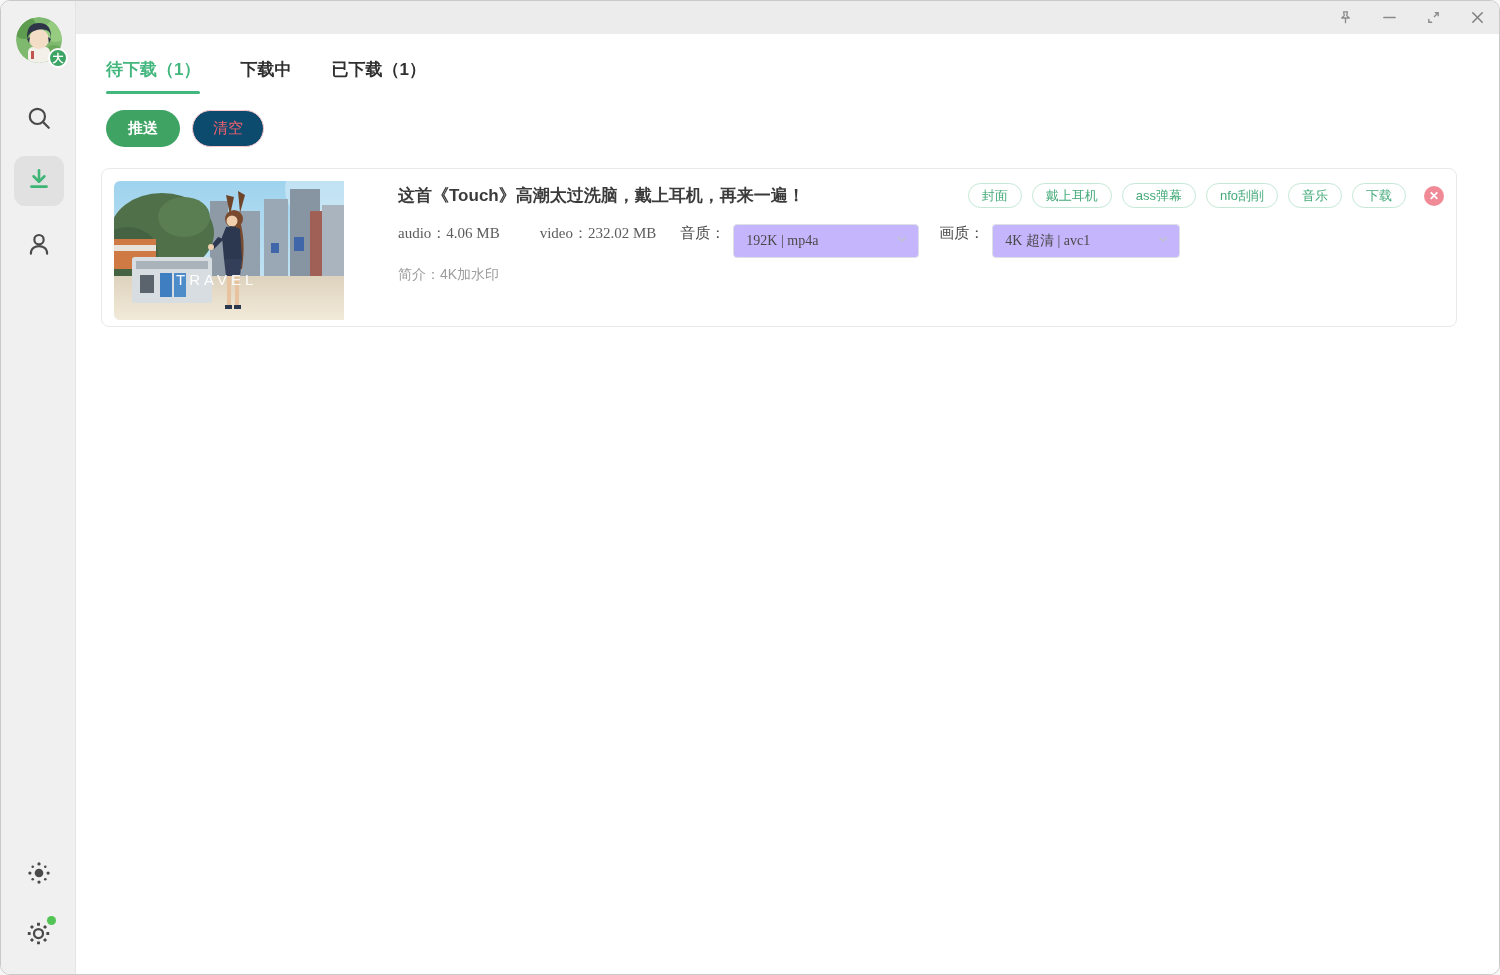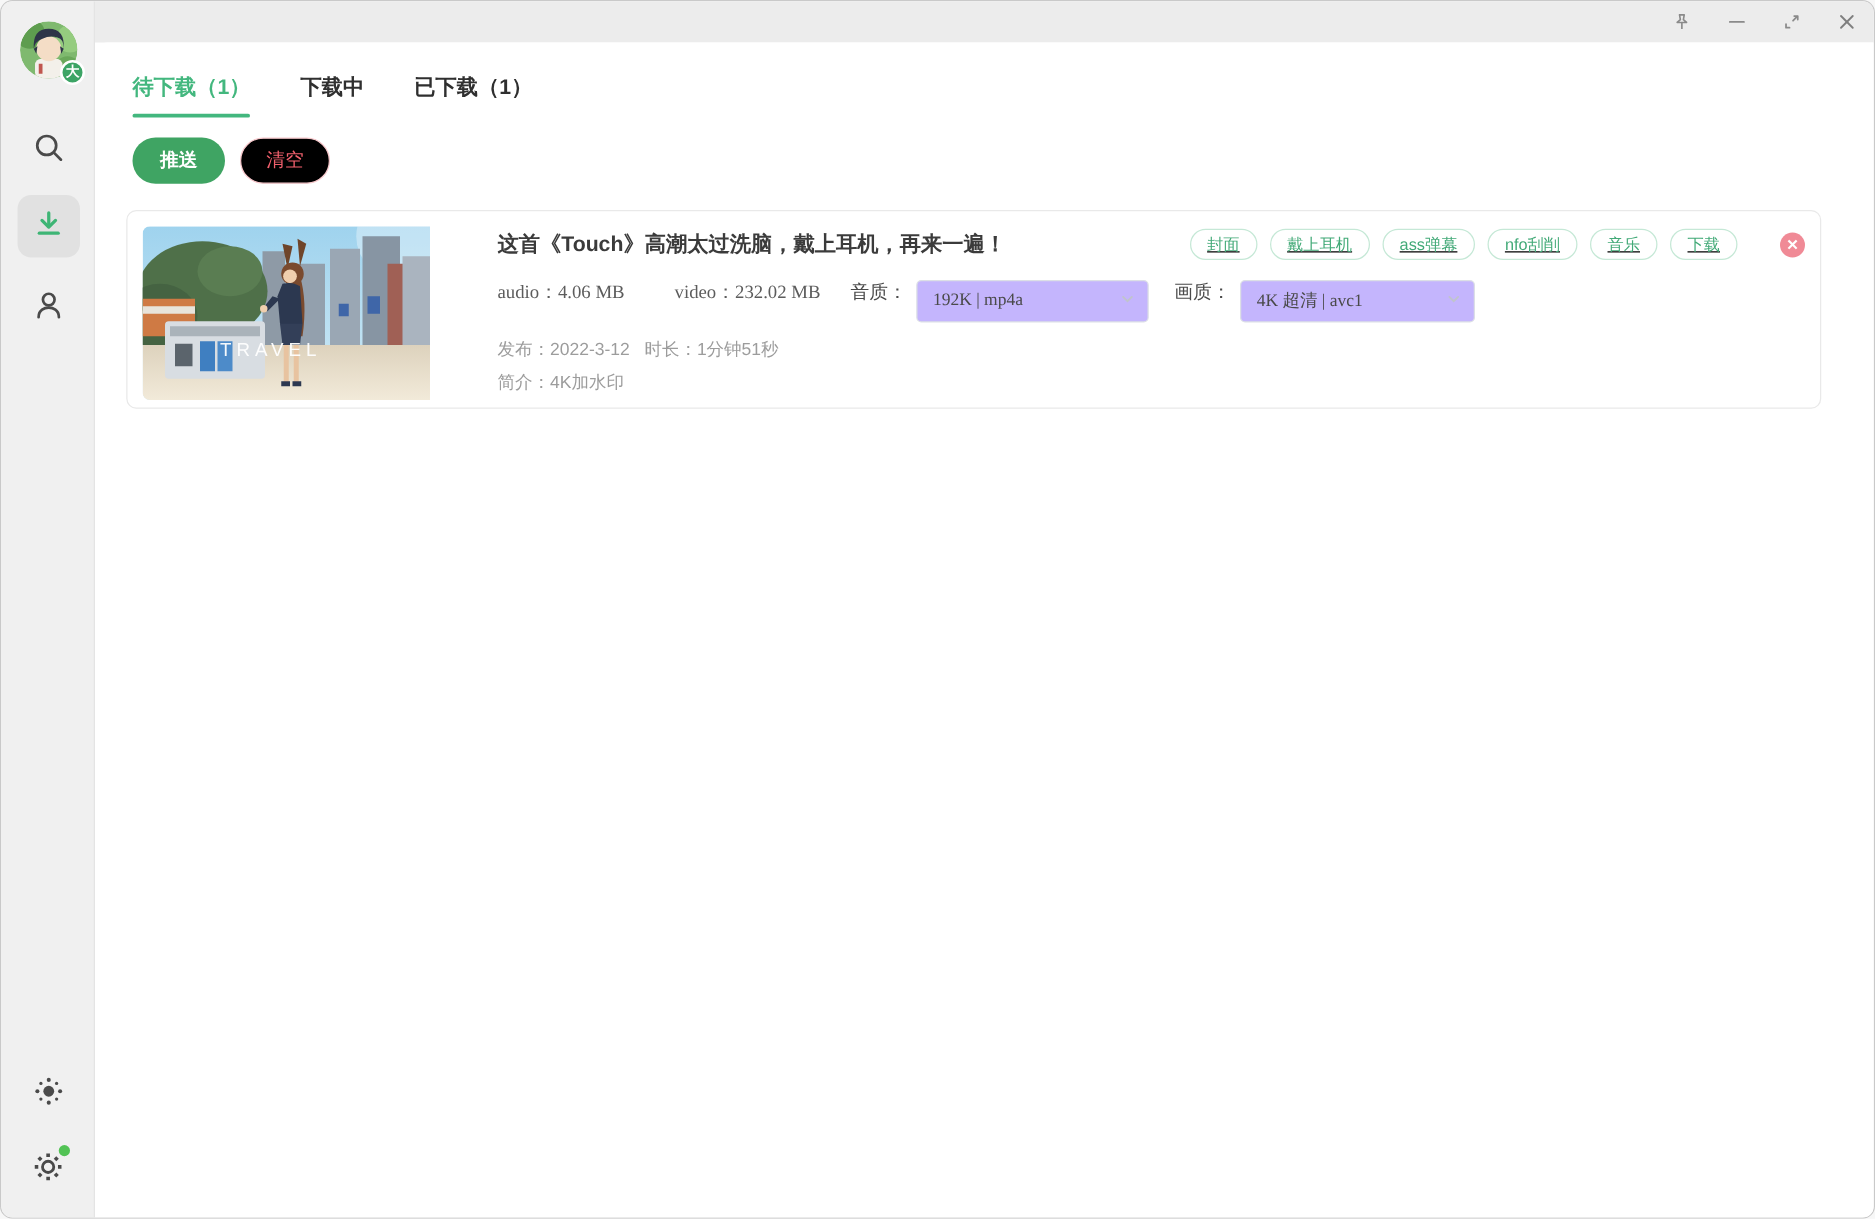--- a/index.html
+++ b/index.html
@@ -27,29 +27,29 @@
 
   .tabs { display:flex; gap:40px; margin:24px 0 0 30px; }
   .tab { font-size:17px; font-weight:700; color:#2f2f2f; padding-bottom:13px; cursor:pointer; position:relative; }
   .tab.active { color:#43b77e; }
   .tab.active::after { content:""; position:absolute; left:0; right:0; bottom:0; height:3px; background:#43b77e; border-radius:2px; }
 
   .toolbar { display:flex; gap:12px; margin:16px 0 0 30px; align-items:center; }
   .btn { height:37px; border-radius:19px; border:none; font-size:15px; font-weight:700; display:flex; align-items:center; padding:0 22px; cursor:pointer; font-family:"Liberation Sans", sans-serif; }
   .btn-storage { background:#2178f0; color:#fff; }
   .btn-push { background:#3fa463; color:#fff; }
-  .btn-clear { background:#000000; color:#f2606d; border:1px solid #f7c7cb; font-weight:400; padding:0 20px; }
+  .btn-clear { background:#0c4a6e; color:#f2606d; border:1px solid #f7c7cb; font-weight:400; padding:0 20px; }
 
   .card { margin:21px 42px 0 25px; border:1px solid #e9e9e9; border-radius:8px; padding:12px; display:flex; height:159px; }
   .thumb { width:262px; height:139px; border-radius:6px; overflow:hidden; flex:none; cursor:pointer; }
   .info { flex:1; margin-left:22px; min-width:0; display:flex; flex-direction:column; }
 
-  .row-title { display:flex; align-items:center; margin-top:2px;gap:16px; }
+  .row-title { display:flex; align-items:center; margin-top:2px; }
   .vtitle { font-size:17px; font-weight:700; color:#3b3b3b; flex:1; min-width:0; white-space:nowrap; overflow:hidden; }
-  .tags { display:flex; align-items:flex-start; gap:10px; margin-left:16px;text-decoration:underline; }
+  .tags { display:flex; align-items:flex-start; gap:10px; margin-left:16px; }
   .pill { height:25px; line-height:23px; border:1px solid #c5e8d6; border-radius:13px; color:#43aa78; font-size:13px; padding:0 13px; background:#fff; cursor:pointer; white-space:nowrap; }
   .close-circle { width:20px; height:20px; border-radius:50%; background:#f08a96; color:#fff; font-size:12px; font-weight:bold; display:flex; align-items:center; justify-content:center; margin-left:18px; cursor:pointer; }
 
   .row-media { display:flex; align-items:flex-start; margin-top:16px; font-size:15px; color:#5c5c5c;font-family:Liberation Serif, serif; }
   .media-pair { white-space:nowrap; }
   .gap40 { width:40px; flex:none; } .gap24 { width:24px; flex:none; } .gap20 { width:20px; flex:none; } .gap8 { width:8px; flex:none; }
   .sel-label { color:#4a4a4a; white-space:nowrap; }
   .select-box { height:34px; border:1px solid #dcdfe6; border-radius:4px; background:#c4b5fd; display:flex; align-items:center; padding:0 10px 0 12px; font-size:14px; color:#4a4a4a; cursor:pointer; }
   .select-box .sel-val { flex:1; white-space:nowrap; }
   .sel-audio { width:186px; } .sel-video { width:188px;gap:20px; }
@@ -284,25 +284,20 @@
           <span class="select-box sel-video">
             <span class="sel-val">4K 超清 | avc1</span>
             <span class="chev">
               <svg width="12" height="12" viewBox="0 0 12 12" fill="none" stroke="#c0c4cc" stroke-width="1.5" stroke-linecap="round">
                   <polyline points="2.5,4.5 6,8 9.5,4.5"></polyline>
                 </svg>
             </span>
           </span>
         </div>
 
-        <div class="row-meta">
-          <span>发布：</span><span>2022-3-12</span>
-          <span>&nbsp;</span>
-          <span>时长：</span><span>1分钟51秒</span>
-        </div>
 
         <div class="row-desc">
           <span>简介：</span><span>4K加水印</span>
         </div>
 
       </div>
     </div>
 
   </div>
 </div>

